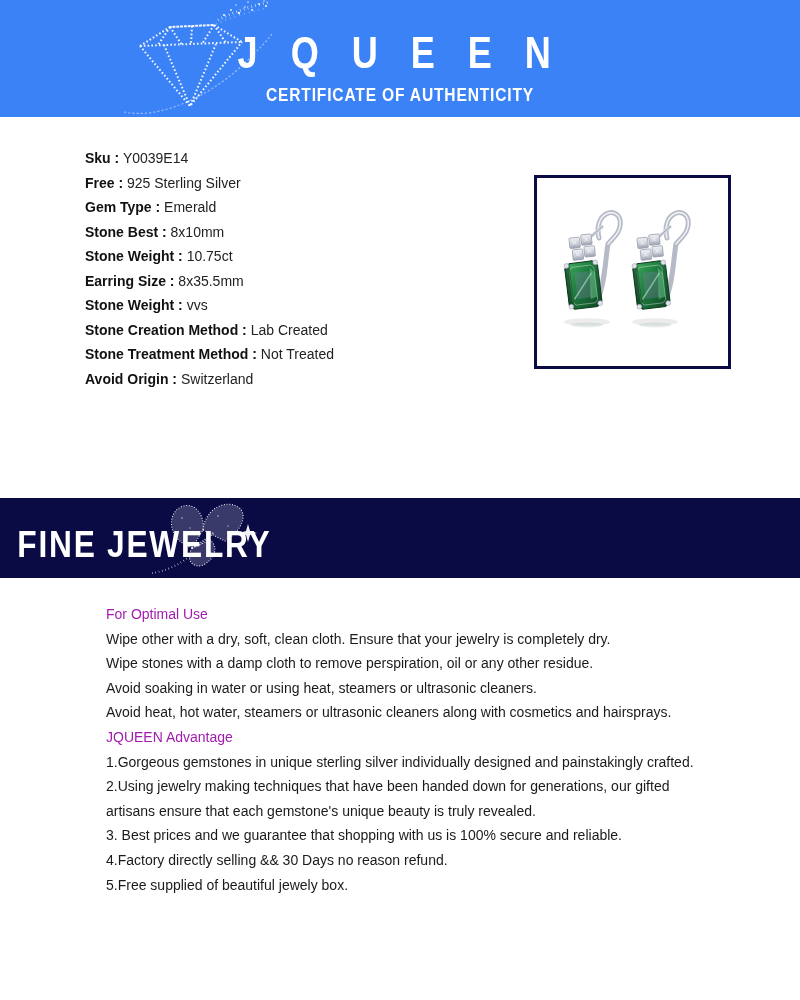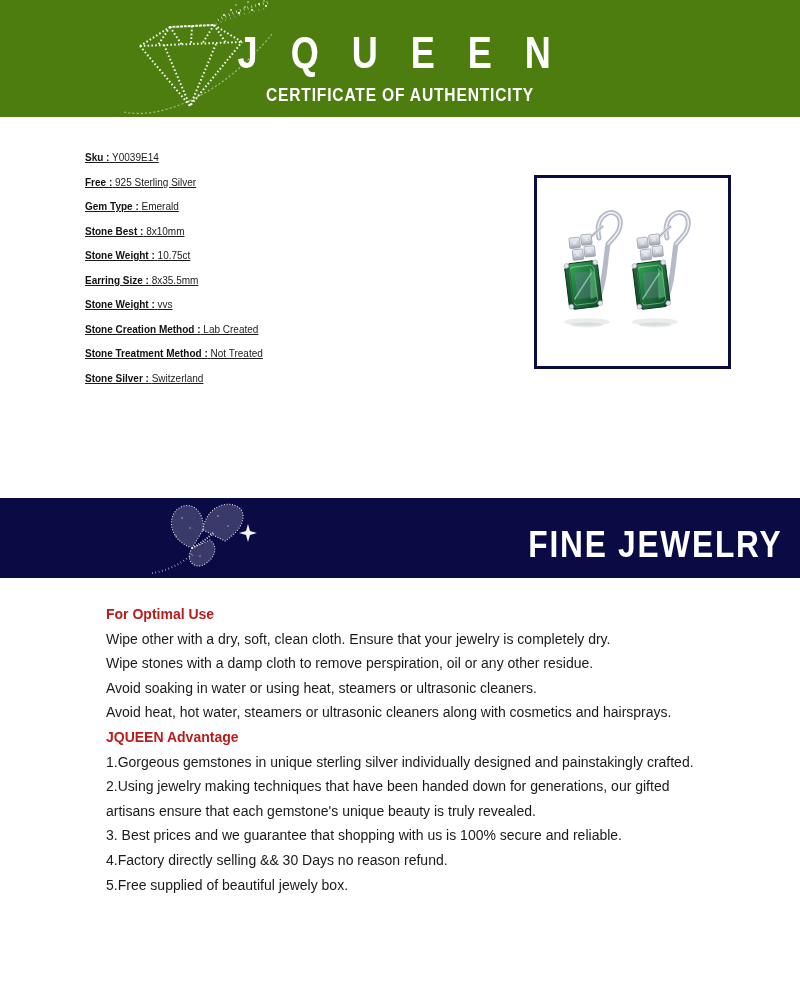--- a/index.html
+++ b/index.html
@@ -1,54 +1,54 @@
 <!DOCTYPE html>
 <html><head>
 <meta charset="utf-8">
 <style>
   html,body{margin:0;padding:0;background:#ffffff;}
   .page{
     position:relative;width:800px;height:1000px;background:#ffffff;overflow:hidden;
     font-family:"Liberation Sans","DejaVu Sans",sans-serif;color:#1c1c1c;
   }
   
-  .header{position:absolute;left:0;top:0;width:800px;height:117px;background:#4d7c0f;}
+  .header{position:absolute;left:0;top:0;width:800px;height:117px;background:#3b82f6;}
   .diamond-logo{position:absolute;left:118px;top:0;width:162px;height:118px;}
   .brand-title{
     position:absolute;left:0;top:28px;width:800px;text-align:center;
     color:#ffffff;font-weight:bold;font-size:44px;letter-spacing:14px;
     transform:scaleX(0.82);transform-origin:50% 50%;white-space:nowrap;
   }
   .certificate-subtitle{
     position:absolute;left:0;top:84px;width:800px;text-align:center;
     color:#ffffff;font-weight:bold;font-size:19px;letter-spacing:1px;
     transform:scaleX(0.82);transform-origin:50% 50%;white-space:nowrap;
   }
   
   .spec-list{position:absolute;left:85px;top:146px;}
-  .spec-row{height:24.5px;line-height:24.5px;font-size:10px;white-space:nowrap;text-decoration:underline;}
+  .spec-row{height:24.5px;line-height:24.5px;font-size:14px;white-space:nowrap;}
   .spec-label{font-weight:bold;color:#111;}
   .spec-value{color:#222;}
   
   .product-photo{
     position:absolute;left:534px;top:175px;width:197px;height:194px;
     box-sizing:border-box;border:3px solid #0a0a45;background:#ffffff;
   }
   
   .band{position:absolute;left:0;top:498px;width:800px;height:80px;background:#0a0a45;
-        display:flex;align-items:center;justify-content:flex-end;}
+        display:flex;align-items:center;justify-content:flex-start;}
   .butterfly{position:absolute;left:148px;top:0px;width:112px;height:80px;}
   .band-title{
     color:#ffffff;font-weight:bold;font-size:36px;letter-spacing:2px;margin-top:14px;
     transform:scaleX(0.88);transform-origin:50% 50%;white-space:nowrap;
   }
   
   .care-section{position:absolute;left:106px;top:602px;width:610px;}
   .care-line{font-size:14px;line-height:24.6px;white-space:nowrap;color:#1a1a1a;}
-  .care-line.bold{font-weight:bold;color:#b91c1c;}
+  .care-line.bold{font-weight:normal;color:#a21caf;}
 </style>
 </head>
 <body>
 
 <div class="page">
 
   <div class="header">
     <svg class="diamond-logo" viewBox="0 0 162 118" xmlns="http://www.w3.org/2000/svg">
       <g fill="none" stroke="#ffffff" stroke-width="2" stroke-dasharray="1.6 2.2" opacity="0.95">
         <path d="M52,27 L96,25"></path>
@@ -83,21 +83,21 @@
   <div class="spec-list">
     <div class="spec-row"><span class="spec-label">Sku :</span> <span class="spec-value">Y0039E14</span></div>
     <div class="spec-row"><span class="spec-label">Free :</span> <span class="spec-value">925 Sterling Silver</span></div>
     <div class="spec-row"><span class="spec-label">Gem Type :</span> <span class="spec-value">Emerald</span></div>
     <div class="spec-row"><span class="spec-label">Stone Best :</span> <span class="spec-value">8x10mm</span></div>
     <div class="spec-row"><span class="spec-label">Stone Weight :</span> <span class="spec-value">10.75ct</span></div>
     <div class="spec-row"><span class="spec-label">Earring Size :</span> <span class="spec-value">8x35.5mm</span></div>
     <div class="spec-row"><span class="spec-label">Stone Weight :</span> <span class="spec-value">vvs</span></div>
     <div class="spec-row"><span class="spec-label">Stone Creation Method :</span> <span class="spec-value">Lab Created</span></div>
     <div class="spec-row"><span class="spec-label">Stone Treatment Method :</span> <span class="spec-value">Not Treated</span></div>
-    <div class="spec-row"><span class="spec-label">Stone Silver :</span> <span class="spec-value">Switzerland</span></div>
+    <div class="spec-row"><span class="spec-label">Avoid Origin :</span> <span class="spec-value">Switzerland</span></div>
   </div>
 
   <div class="product-photo">
     <svg viewBox="0 0 191 188" width="191" height="188" xmlns="http://www.w3.org/2000/svg">
       <defs>
         <linearGradient id="stoneG" x1="0" y1="0" x2="1" y2="1">
           <stop offset="0" stop-color="#3fae5f"></stop>
           <stop offset="0.45" stop-color="#1d7a3e"></stop>
           <stop offset="1" stop-color="#0e4423"></stop>
         </linearGradient>

